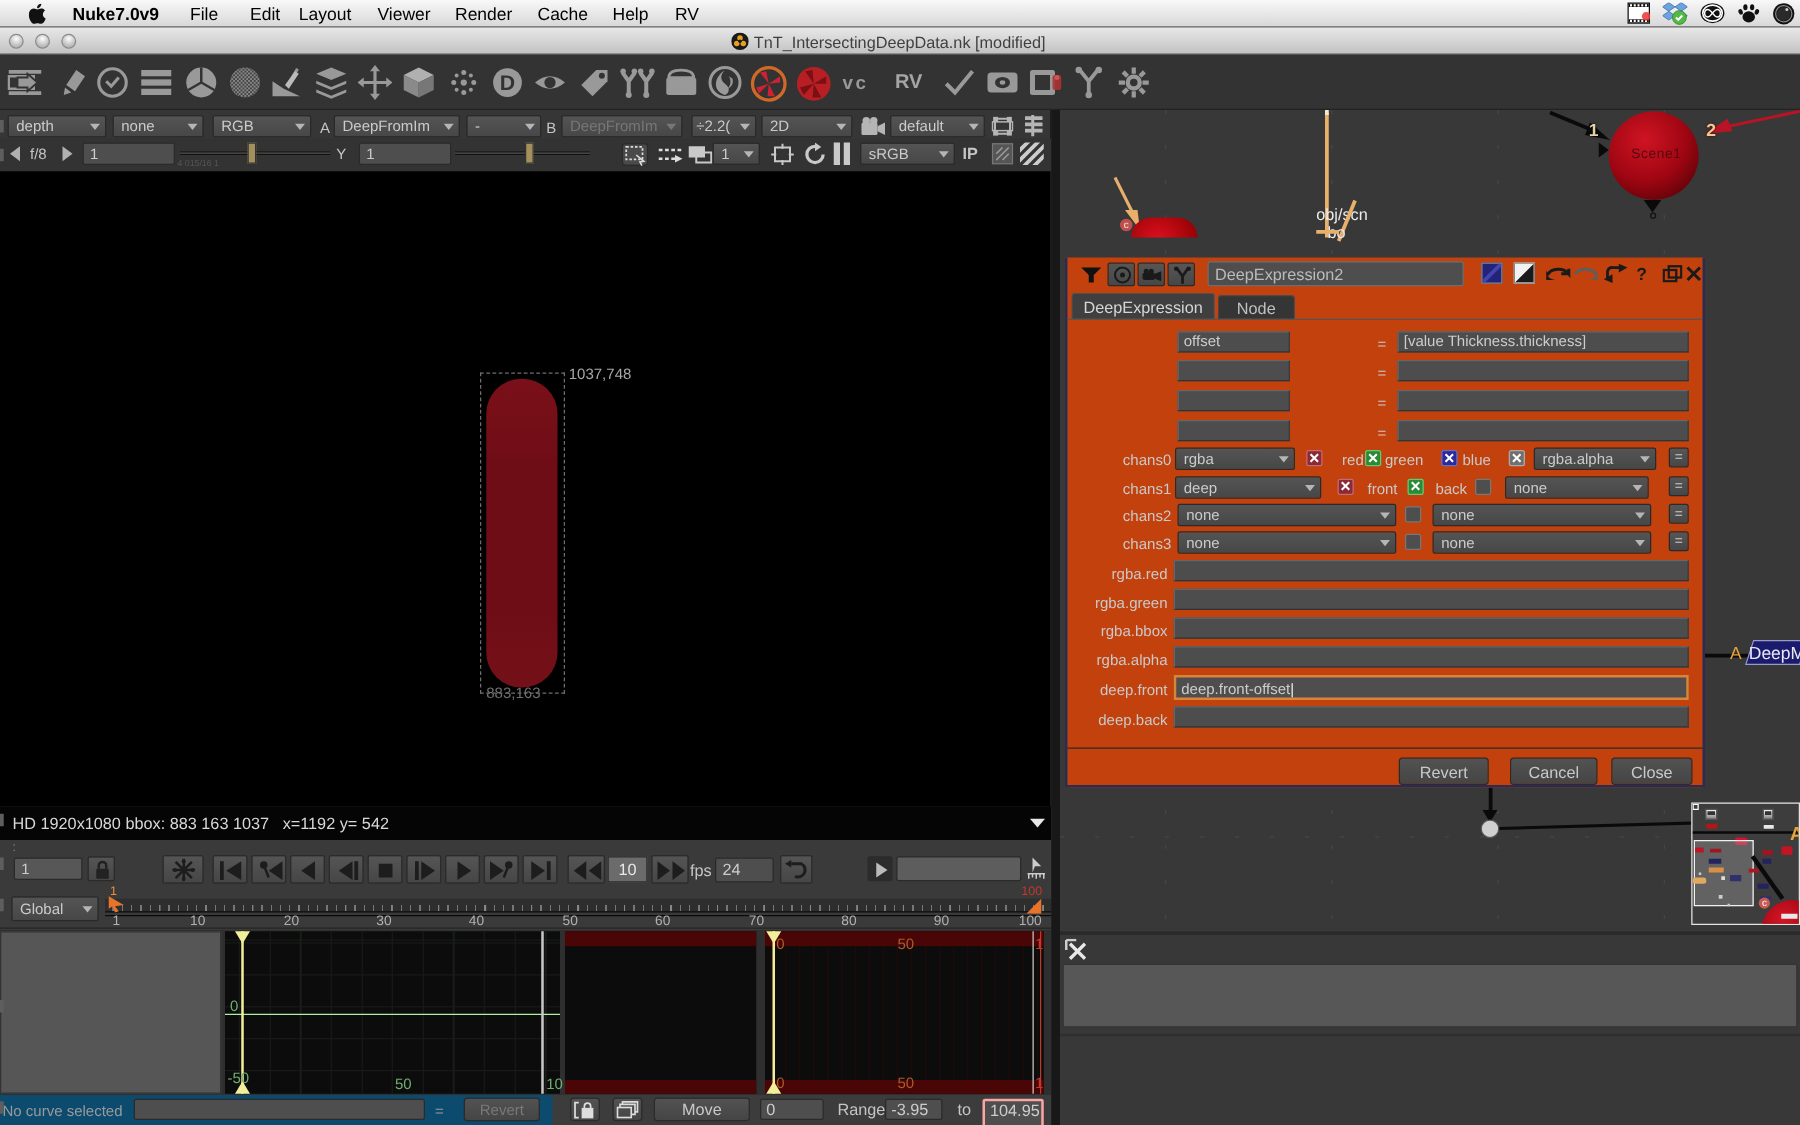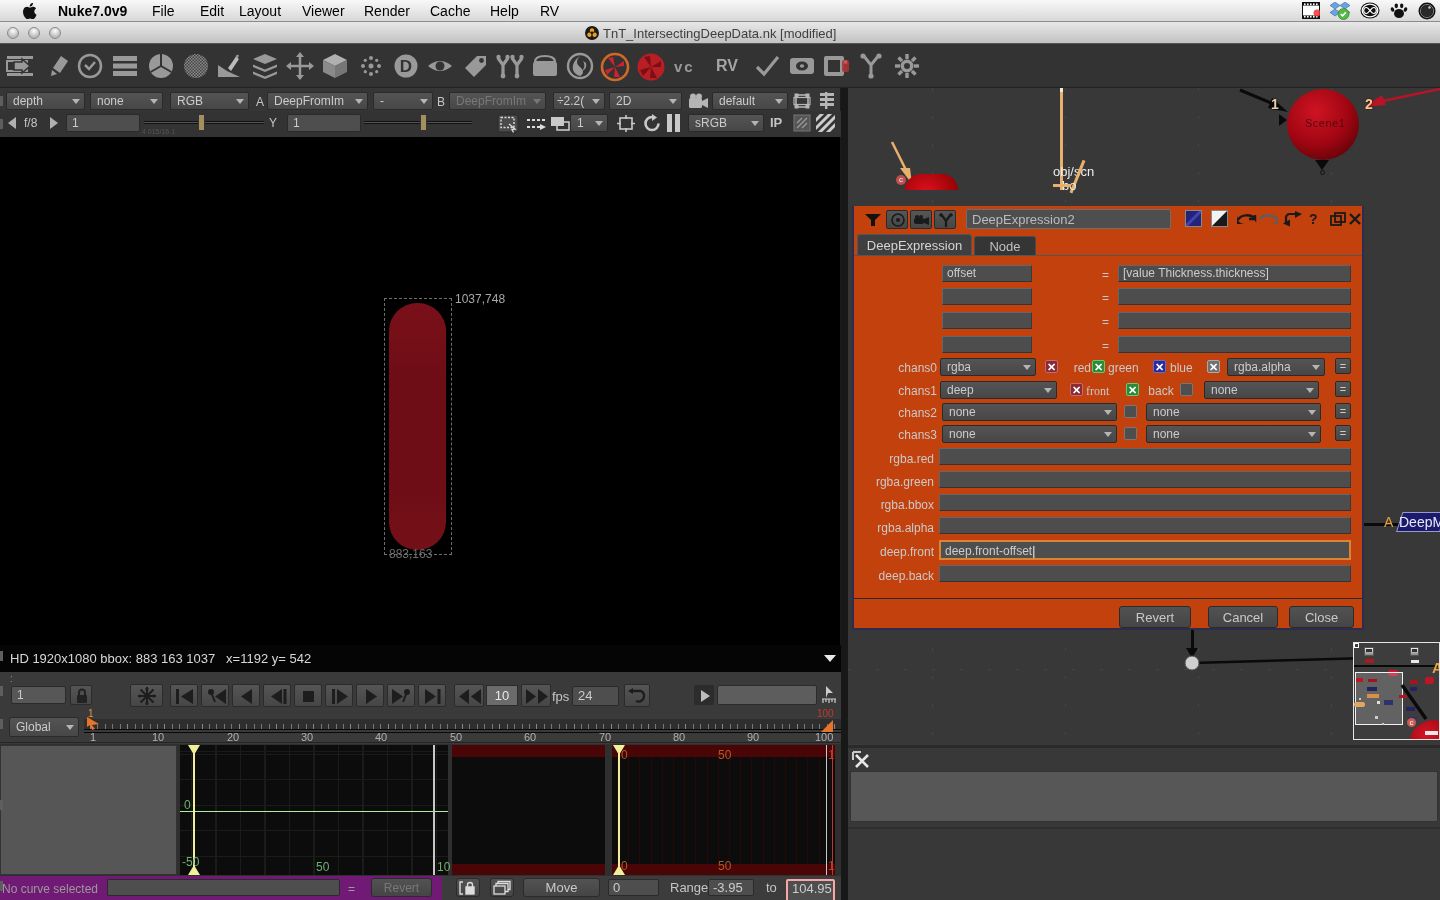--- a/index.html
+++ b/index.html
@@ -42,21 +42,21 @@
 
 
 #playrow { position:absolute; left:0; top:672px; width:841px; height:40px; background:#3a3a3a; }
 .pbtn { position:absolute; background:linear-gradient(#555,#464646); border:1px solid #2b2b2b; border-radius:2px; }
 
 
 #timeline { position:absolute; left:0; top:712px; width:841px; height:31px; background:#3a3a3a; border-bottom:1px solid #242424; }
 
 
 #curvesec { position:absolute; left:0; top:744px; width:841px; height:132px; background:#2f2f2f; }
-#statusbar { position:absolute; left:0; top:876px; width:841px; height:24px; background:#701a75; color:#9a9a9a; font-size:12px; }
+#statusbar { position:absolute; left:0; top:876px; width:841px; height:24px; background:#0c4a6e; color:#9a9a9a; font-size:12px; }
 
 
 #nodegraph { position:absolute; left:848px; top:88px; width:592px; height:656px; background:#383838; }
 
 
 #script { position:absolute; left:848px; top:745px; width:592px; height:155px; background:#383838; }
 
 
 #props { position:absolute; left:852px; top:190px; width:512px; height:440px; }
 #proptitle { position:absolute; left:0; top:0; width:512px; height:16px;
@@ -811,21 +811,21 @@
     <div class="chk" style="left:238px; top:154px; background:#2a8a35; border:1px solid #6ac874;">✕</div>
     <div class="prow-lbl" style="left:254px; top:155px; width:44px; text-align:left;">green</div>
     <div class="chk" style="left:299px; top:154px; background:#2a2a9a; border:1px solid #6a6ac8;">✕</div>
     <div class="prow-lbl" style="left:316px; top:155px; width:34px; text-align:left;">blue</div>
     <div class="chk" style="left:353px; top:154px; background:#707070; border:1px solid #aaa;">✕</div>
     <div class="dd" style="left:373px; top:152px; width:98px;">rgba.alpha<span class="ar"></span></div>
     <div class="vbtn" style="left:481px; top:152px; width:16px; height:16px; color:#ccc; font-size:11px; text-align:center; line-height:15px;">=</div>
     <div class="prow-lbl" style="left:0px; top:178px; width:83px;">chans1</div>
     <div class="dd" style="left:86px; top:175px; width:117px;">deep<span class="ar"></span></div>
     <div class="chk" style="left:216px; top:177px; background:#8a2a35; border:1px solid #c86a74;">✕</div>
-    <div class="prow-lbl" style="left:232px; top:178px; width:40px; text-align:left;font-family:Liberation Serif, serif;">front</div>
+    <div class="prow-lbl" style="left:232px; top:178px; width:40px; text-align:center;">front</div>
     <div class="chk" style="left:272px; top:177px; background:#2a8a35; border:1px solid #6ac874;">✕</div>
     <div class="prow-lbl" style="left:288px; top:178px; width:38px; text-align:center;">back</div>
     <div class="chk" style="left:326px; top:177px; background:#4e4e4e; border:1px solid #777;"></div>
     <div class="dd" style="left:350px; top:175px; width:115px;">none<span class="ar"></span></div>
     <div class="vbtn" style="left:481px; top:175px; width:16px; height:16px; color:#ccc; font-size:11px; text-align:center; line-height:15px;">=</div>
     <div class="prow-lbl" style="left:0px; top:200px; width:83px;">chans2</div>
     <div class="dd" style="left:88px; top:197px; width:175px;">none<span class="ar"></span></div>
     <div class="chk" style="left:270px; top:199px; background:#4e4e4e; border:1px solid #777;"></div>
     <div class="dd" style="left:292px; top:197px; width:175px;">none<span class="ar"></span></div>
     <div class="vbtn" style="left:481px; top:197px; width:16px; height:16px; color:#ccc; font-size:11px; text-align:center; line-height:15px;">=</div>

